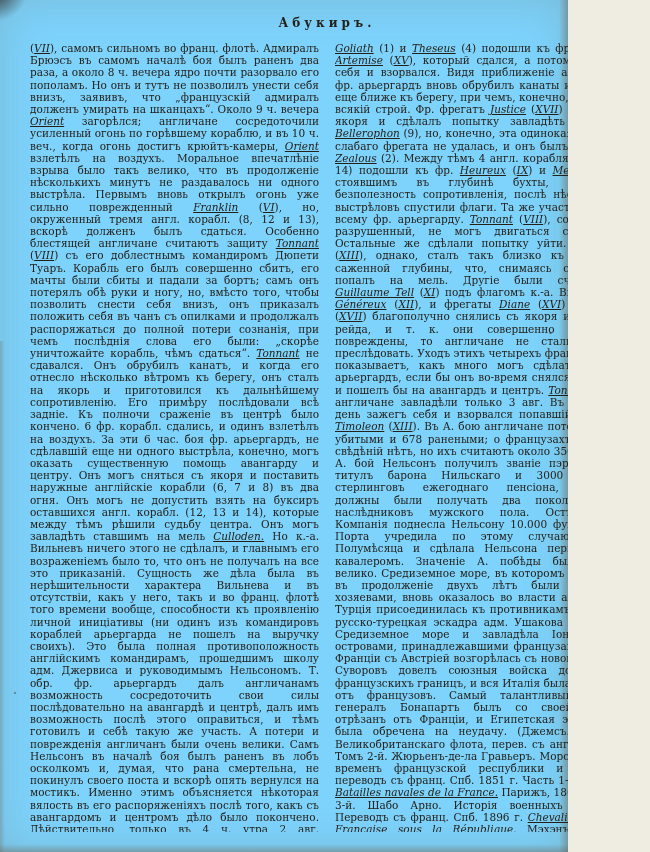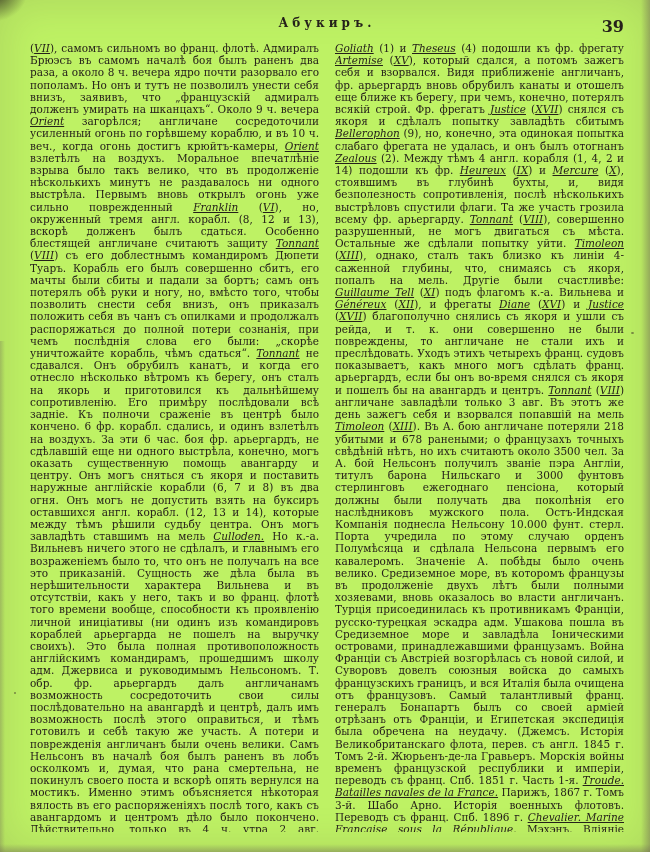--- a/index.html
+++ b/index.html
@@ -4,22 +4,22 @@
 <style>
   * { margin:0; padding:0; box-sizing:border-box; }
   html, body { width:650px; height:852px; overflow:hidden; }
   body {
     font-family:"DejaVu Serif", serif;
     color:#25211a;
     background:#efece2;
   }
   .scan {
     position:relative;
-    width:650px; height:852px;
-    background:#bef264;
+    width:568px; height:852px;
+    background:#7dd3fc;
     box-shadow: inset 0 0 46px rgba(96,86,64,.20);
     overflow:hidden;
   }
   .edge { position:absolute; pointer-events:none; }
   .edge-right { right:0; top:0; width:9px; height:100%;
     background:linear-gradient(to right, rgba(110,102,84,0), rgba(110,102,84,.45)); }
   .edge-bottom { left:0; bottom:0; width:100%; height:8px;
     background:linear-gradient(to bottom, rgba(110,102,84,0), rgba(110,102,84,.42)); }
   .edge-left { left:0; top:40%; width:5px; height:60%;
     background:linear-gradient(to left, rgba(110,102,84,0), rgba(110,102,84,.30)); }

